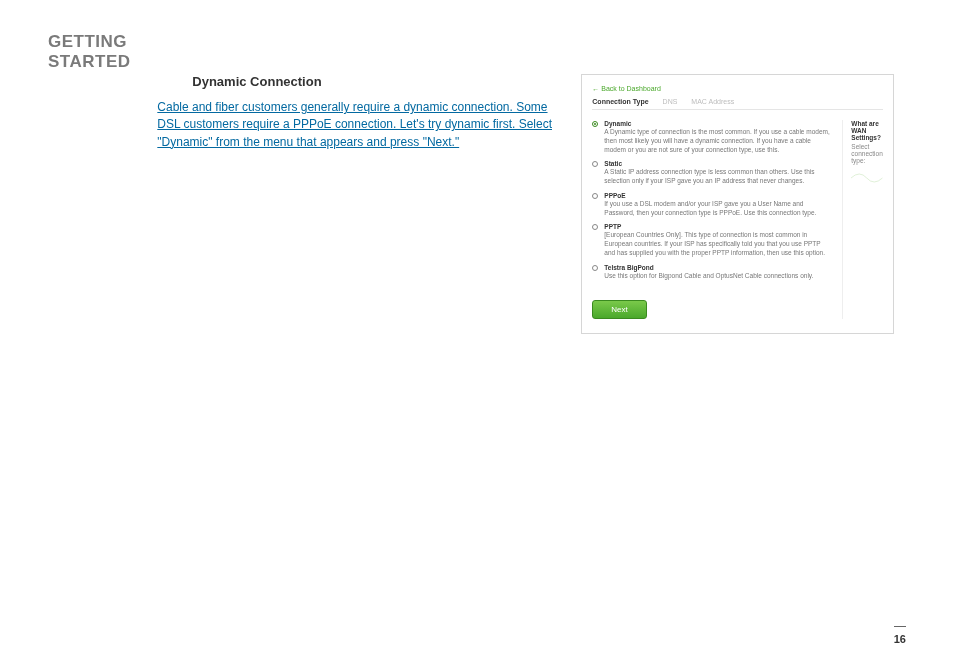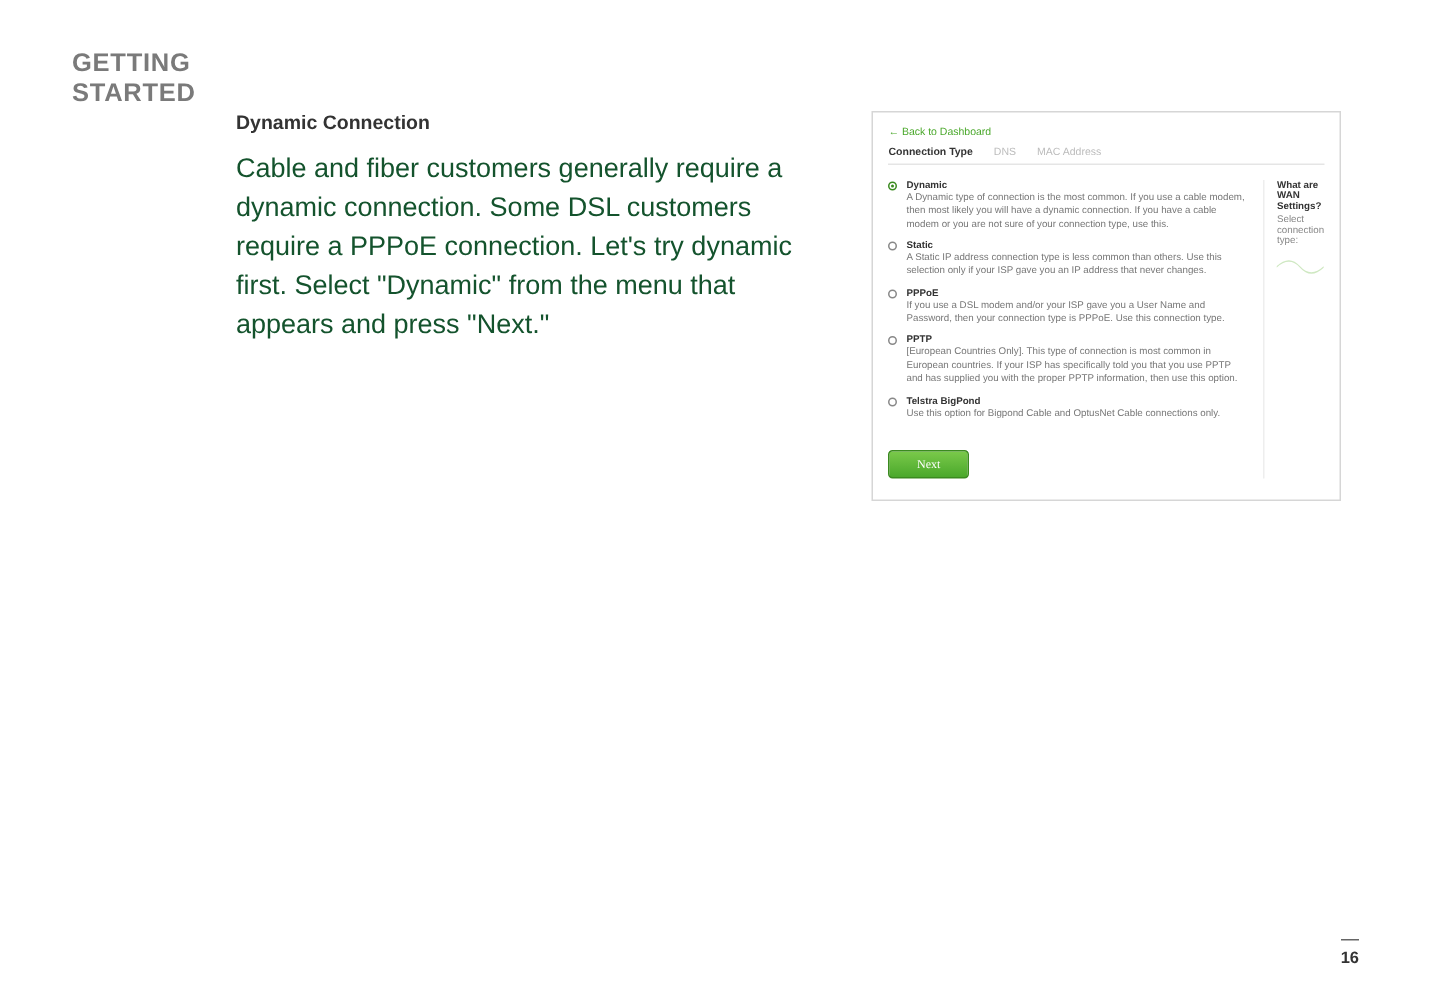--- a/index.html
+++ b/index.html
@@ -37,25 +37,27 @@
     flex: 1 1 auto;
   }
   .col-left {
     flex: 0 0 400px;
   }
   .section-title {
     font-size: 13px;
     font-weight: 700;
     color: #333;
     margin-bottom: 10px;
+    margin-left: 35px;
   }
   .body-text {
-    font-size: 18px;
+    font-size: 12px;
     line-height: 1.45;
-    color: #14532d;
+    color: #0369a1;
+    text-decoration: underline;
   }
   .col-right {
     flex: 1 1 auto;
   }
 
   
   .shot {
     border: 1px solid #d6d6d6;
     width: 100%;
     box-sizing: border-box;
@@ -158,21 +160,20 @@
   .next-btn {
     margin-top: 14px;
     display: inline-block;
     background: linear-gradient(to bottom, #7ac94a, #4aa82b);
     color: #fff;
     font-size: 8px;
     padding: 4px 18px;
     border-radius: 3px;
     border: 1px solid #3a8a1f;
     text-align: center;
-    font-family: Liberation Serif, serif;
   }
 
   .footer {
     margin-top: auto;
   }
   .page-number {
     text-align: left;
     font-size: 11px;
     font-weight: 700;
     color: #333;

